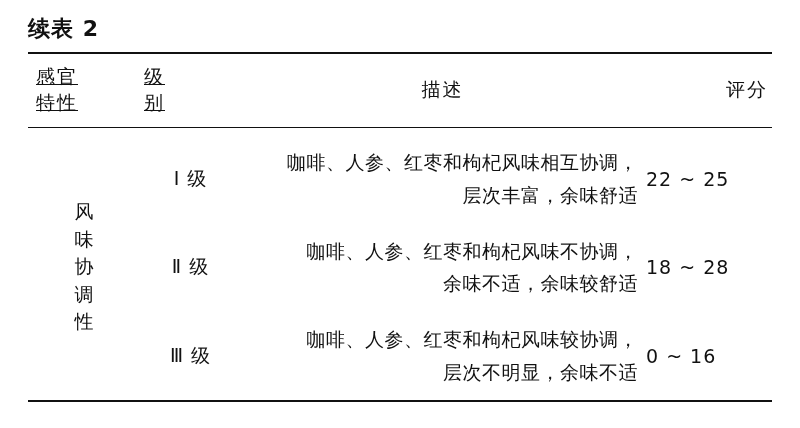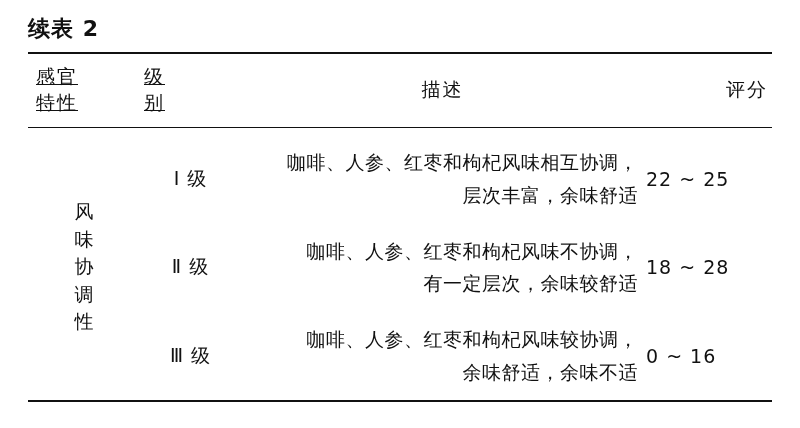--- a/index.html
+++ b/index.html
@@ -146,29 +146,29 @@
         <td class="desc-cell">
           <span class="line">咖啡、人参、红枣和枸杞风味相互协调，</span>
           <span class="line">层次丰富，余味舒适</span>
         </td>
         <td class="score-cell">22 ~ 25</td>
       </tr>
       <tr>
         <td class="grade-cell">Ⅱ 级</td>
         <td class="desc-cell">
           <span class="line">咖啡、人参、红枣和枸杞风味不协调，</span>
-          <span class="line">有一定层次，余味较舒适</span>
+          <span class="line">余味不适，余味较舒适</span>
         </td>
         <td class="score-cell">18 ~ 28</td>
       </tr>
       <tr>
         <td class="grade-cell">Ⅲ 级</td>
         <td class="desc-cell">
           <span class="line">咖啡、人参、红枣和枸杞风味较协调，</span>
-          <span class="line">余味舒适，余味不适</span>
+          <span class="line">层次不明显，余味不适</span>
         </td>
         <td class="score-cell">0 ~ 16</td>
       </tr>
       <tr class="rule-bottom">
         <td colspan="4"></td>
       </tr>
     </tbody>
   </table>
 
 </div>

